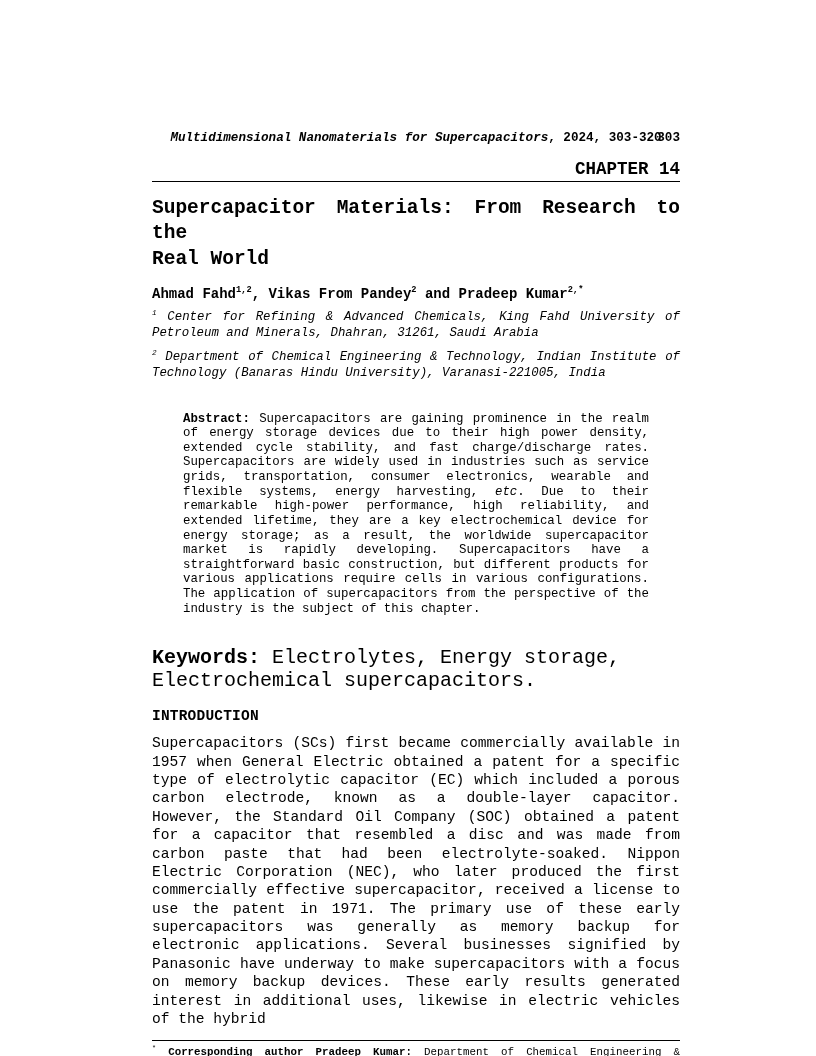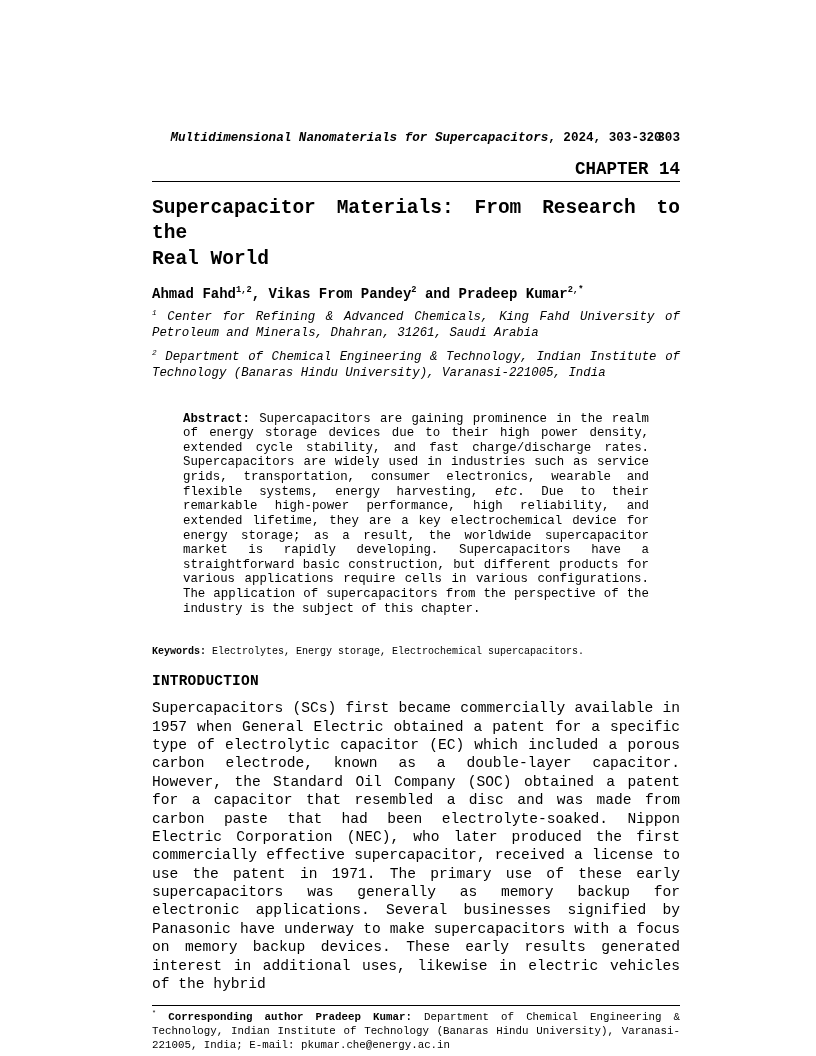--- a/index.html
+++ b/index.html
@@ -69,21 +69,21 @@
     margin: 30px 31px 0 31px;
     font-size: 12.4px;
     line-height: 1.18;
     text-align: justify;
   }
   .abstract .ab-label { font-weight: bold; }
   .abstract .ab-etc { font-style: italic; }
 
   .keywords {
     margin: 30px 0 0 0;
-    font-size: 10px;
+    font-size: 20px;
   }
   .keywords .kw-label { font-weight: bold; }
 
   .section-heading {
     margin: 16px 0 0 0;
     font-size: 14.5px;
     font-weight: bold;
     letter-spacing: 0.2px;
   }
 

